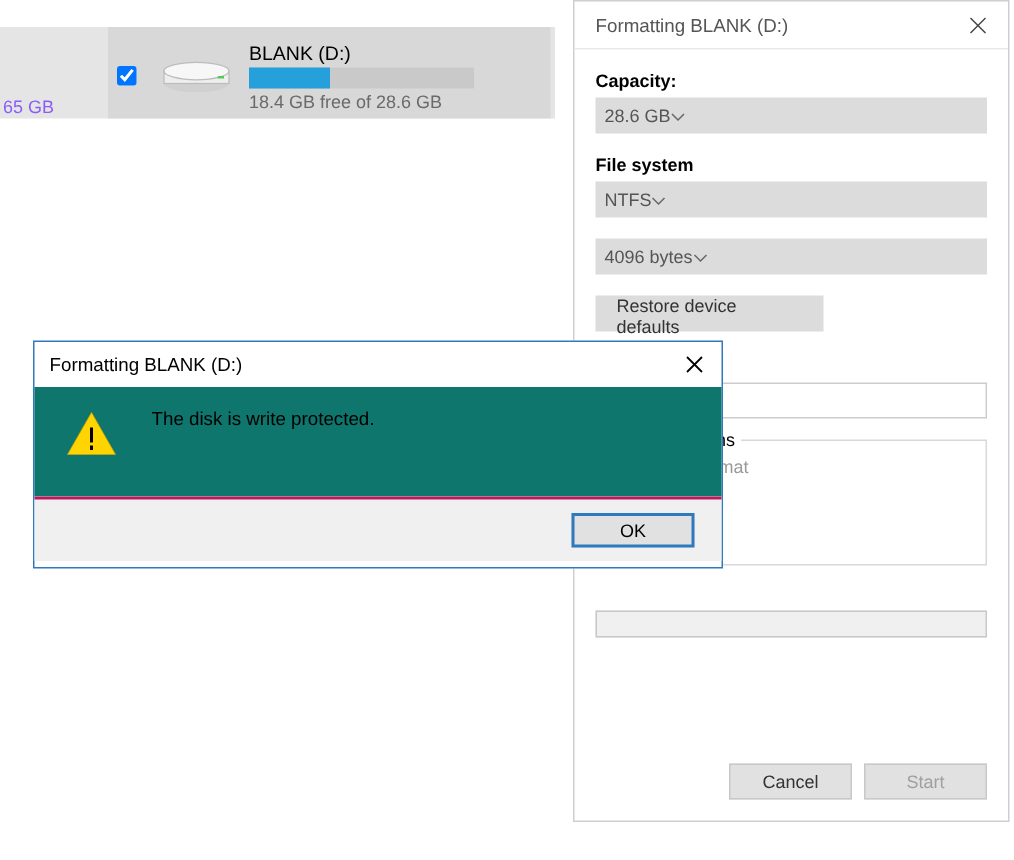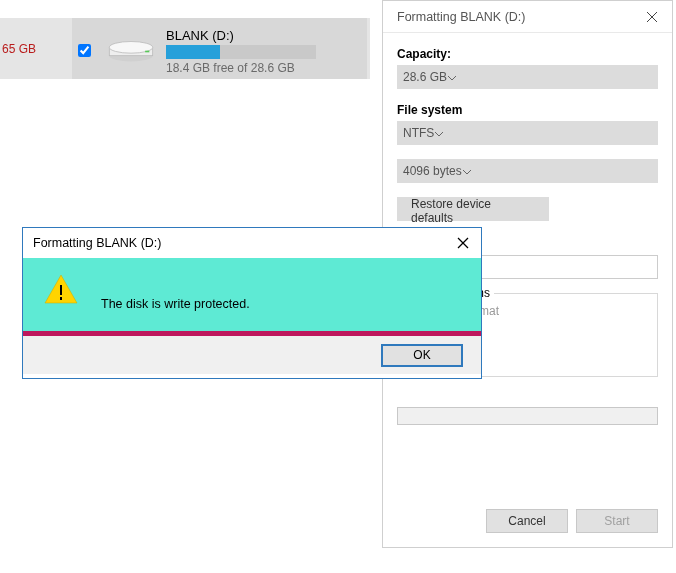--- a/index.html
+++ b/index.html
@@ -1,20 +1,20 @@
 <!DOCTYPE html>
 <html><head>
 <meta charset="utf-8">
 <style>
   * { box-sizing: border-box; margin: 0; padding: 0; font-family: "Segoe UI", Tahoma, sans-serif; font-size: 12px; }
   body { width: 676px; height: 573px; background: #ffffff; position: relative; overflow: hidden; }
 
   
   .bg-area { position: absolute; left: 0; top: 18px; width: 370px; height: 61px; background: #e5e5e5; }
-  .partial-drive { position: absolute; left: 0; top: 20px; width: 70px; height: 40px; color: #b91c1c; padding-top: 22px; }
+  .partial-drive { position: absolute; left: 0; top: 42px; width: 70px; height: 40px; color: #8b5cf6; padding-top: 22px; }
   .partial-drive .cut-text { padding-left: 2px; }
   .drive-tile { position: absolute; left: 72px; top: 18px; width: 295px; height: 61px; background: #d8d8d8; display: flex; align-items: center; }
   .drive-check { width: 24px; display: flex; align-items: flex-start; justify-content: center; padding-top: 4px; }
   .drive-check input { width: 13px; height: 13px; }
   .drive-icon { width: 70px; display: flex; align-items: center; justify-content: center; }
   .drive-icon svg { width: 50px; height: 38px; }
   .drive-info { flex: 1; padding-top: 6px; }
   .drive-title { color: #000; font-size: 13px; }
   .drive-bar { width: 150px; height: 14px; background: #c9c9c9; margin-top: 2px; position: relative; }
   .drive-bar-fill { position: absolute; left: 0; top: 0; height: 100%; background: #26a0da; }
@@ -38,23 +38,23 @@
   .qf-row input { width: 13px; height: 13px; accent-color: #9a9a9a; }
   .progress-placeholder { margin-top: 30px; height: 18px; border: 1px solid #c8c8c8; background: #f0f0f0; }
   .format-footer { position: absolute; bottom: 14px; right: 14px; display: flex; gap: 8px; }
   .fbtn { width: 82px; height: 24px; border: 1px solid #c8c8c8; background: #e1e1e1; color: #333; }
   .fbtn:disabled { color: #a0a0a0; }
 
   
   .msg-dialog { position: absolute; left: 22px; top: 227px; width: 460px; height: 152px; background: #fff; border: 1px solid #2f79bd; z-index: 5; }
   .msg-title { height: 30px; display: flex; align-items: center; justify-content: space-between; padding: 0 6px 0 10px; color: #000; }
   .msg-title span { font-size: 12.5px; }
-  .msg-body { padding: 14px 10px 20px 20px; display: flex; align-items: flex-end; gap: 22px; background: #5eead4; }
+  .msg-body { padding: 14px 10px 20px 20px; display: flex; align-items: flex-start; gap: 22px; background: #0f766e; }
   .msg-text { color: #000; font-size: 12.5px; }
-  .msg-footer { height: 43px; background: #f0f0f0; display: flex; align-items: center; justify-content: flex-end; padding-right: 18px; border-top: 5px solid #be185d; }
+  .msg-footer { height: 43px; background: #f0f0f0; display: flex; align-items: center; justify-content: flex-end; padding-right: 18px; border-top: 2px solid #be185d; }
   .ok-btn { width: 82px; height: 23px; background: #e1e1e1; border: 2px solid #2f79bd; color: #000; }
 
   .icon-x { stroke: #444; stroke-width: 1; }
 </style>
 </head>
 <body>
 
 <div class="bg-area"></div>
 
 <div class="partial-drive">

